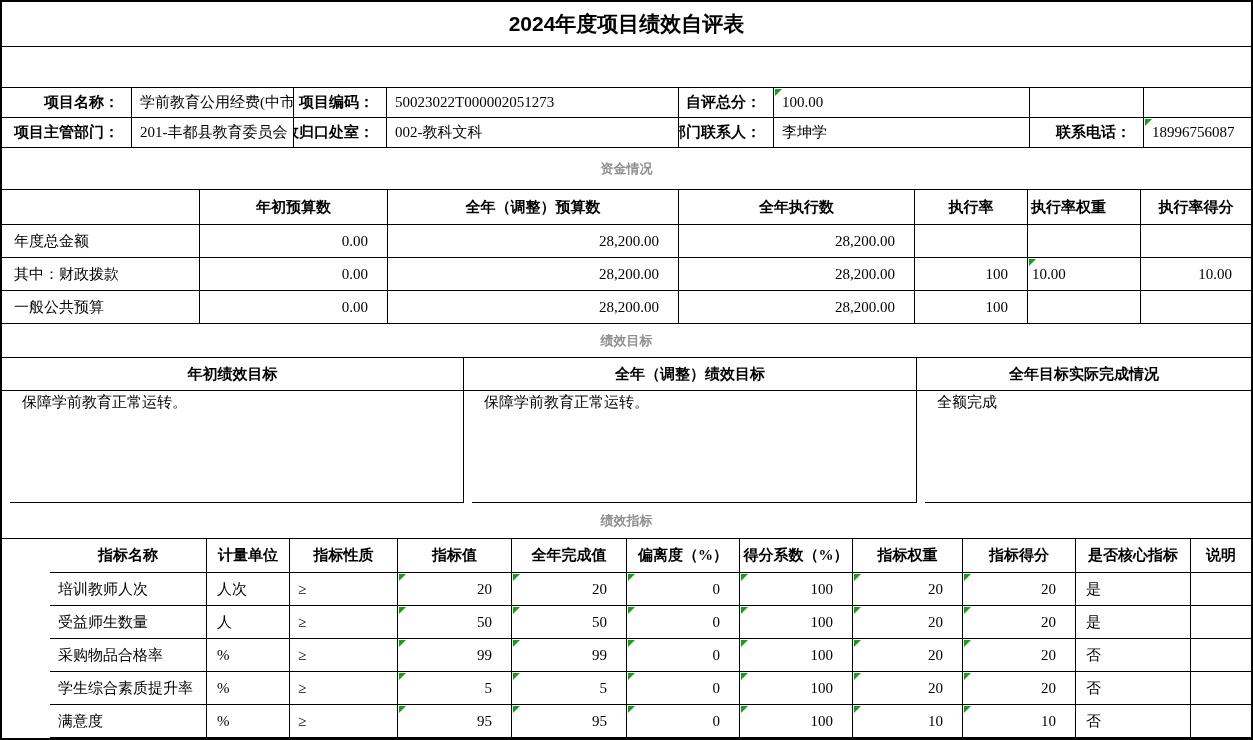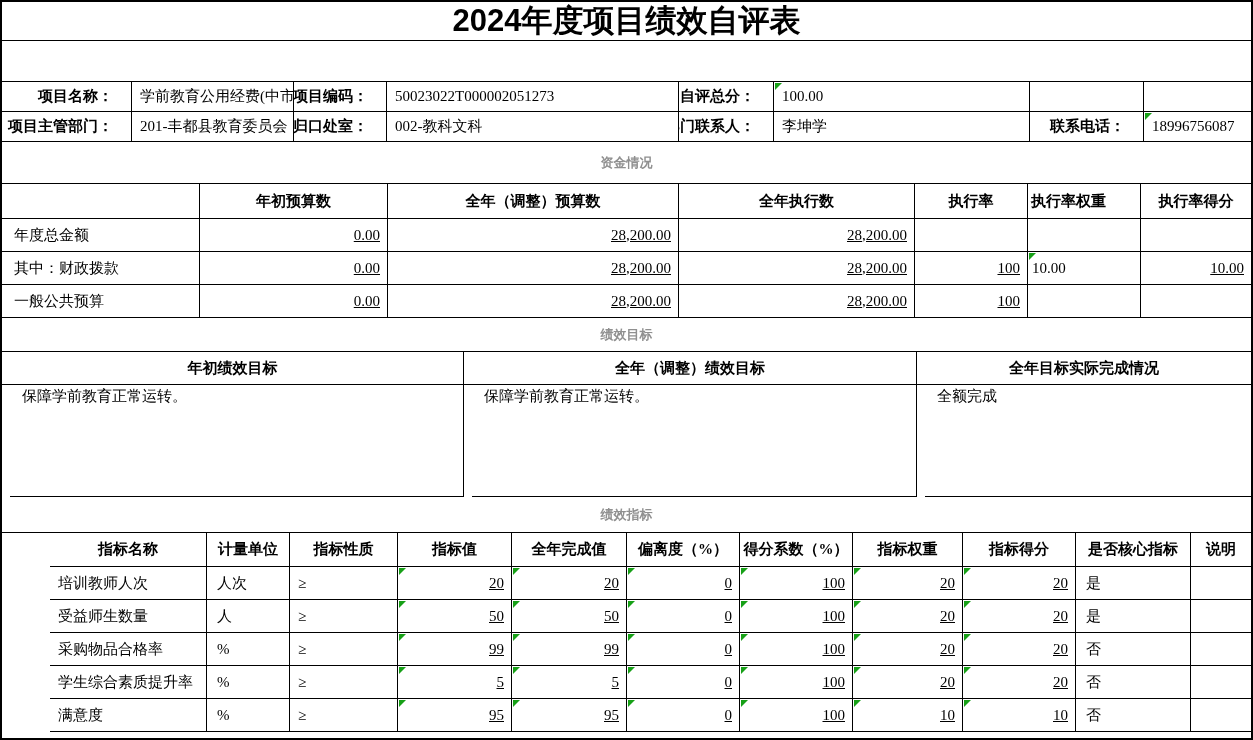--- a/index.html
+++ b/index.html
@@ -3,24 +3,24 @@
 <meta charset="utf-8">
 <style>
   :root{ --gray:#909090; --green:#17a017; }
   *{ box-sizing:border-box; margin:0; padding:0; }
   body{ background:#ffffff; font-family:"Liberation Serif","DejaVu Serif",serif; }
   .sheet{
     position:relative; width:1253px; height:740px;
     border:2px solid #000; background:#fff; overflow:hidden;
   }
   .row-title{
-    height:39px; border-bottom:1px solid #000;
+    height:45px; border-bottom:1px solid #000;
     display:flex; align-items:center; justify-content:center;
     font-family:"Liberation Sans","DejaVu Sans",sans-serif;
-    font-weight:bold; font-size:31px; color:#000;
+    font-weight:bold; font-size:21px; color:#000;
   }
   .row-blank{ height:41px; border-bottom:1px solid #000; }
   .band{
     display:flex; align-items:center; justify-content:center;
     font-family:"Liberation Sans","DejaVu Sans",sans-serif;
     font-weight:bold; font-size:13px; color:var(--gray,#909090);
     border-bottom:1px solid #000;
   }
   .band-funds{ height:42px; }
   .band-goals{ height:34px; }
@@ -38,25 +38,25 @@
     position:relative; display:flex; align-items:center;
     border-right:1px solid #000; border-bottom:1px solid #000;
     font-size:15px; color:#000; overflow:hidden; white-space:nowrap;
   }
   .g-info .c:nth-child(8n),
   .g-funds .c:nth-child(7n),
   .g-goals .c:nth-child(3n),
   .g-ind .c:nth-child(11n){ border-right:none; }
   .hd{ font-weight:bold; justify-content:center; }
   .hdl{ font-weight:bold; justify-content:flex-start; padding-left:3px; }
-  .lbl{ font-weight:bold; justify-content:flex-end; padding-right:18px; }
+  .lbl{ font-weight:bold; justify-content:flex-end; padding-right:12px; }
   .left{ padding-left:8px; }
   .left3{ padding-left:12px; }
   .left10{ padding-left:10px; }
-  .num{ justify-content:flex-end; padding-right:7px;text-decoration:underline; }
+  .num{ justify-content:flex-end; padding-right:19px; }
   .numL{ justify-content:flex-start; padding-left:4px; }
   .top{ align-items:flex-start; padding-top:2px;margin-left:8px; }
   .tri::before{
     content:""; position:absolute; top:1px; left:1px;
     width:7px; height:7px; background:var(--green,#17a017);
     clip-path:polygon(0 0,100% 0,0 100%);
   }
 </style>
 </head>
 <body>

